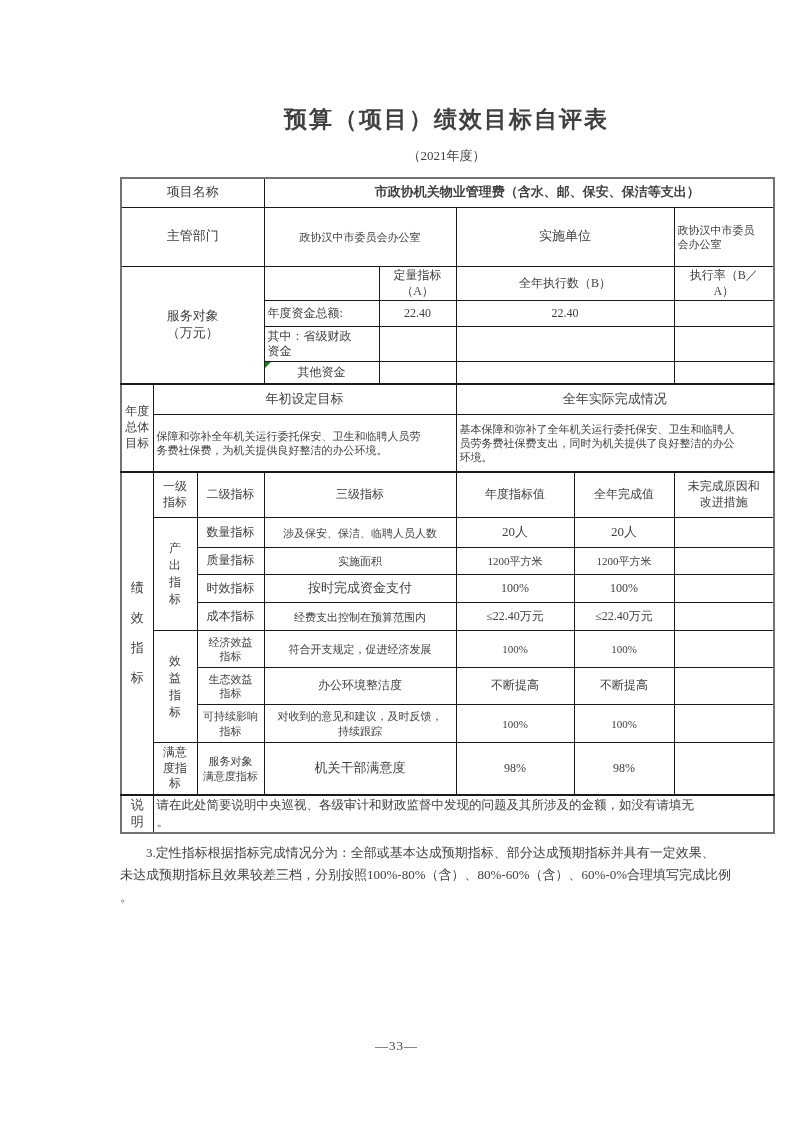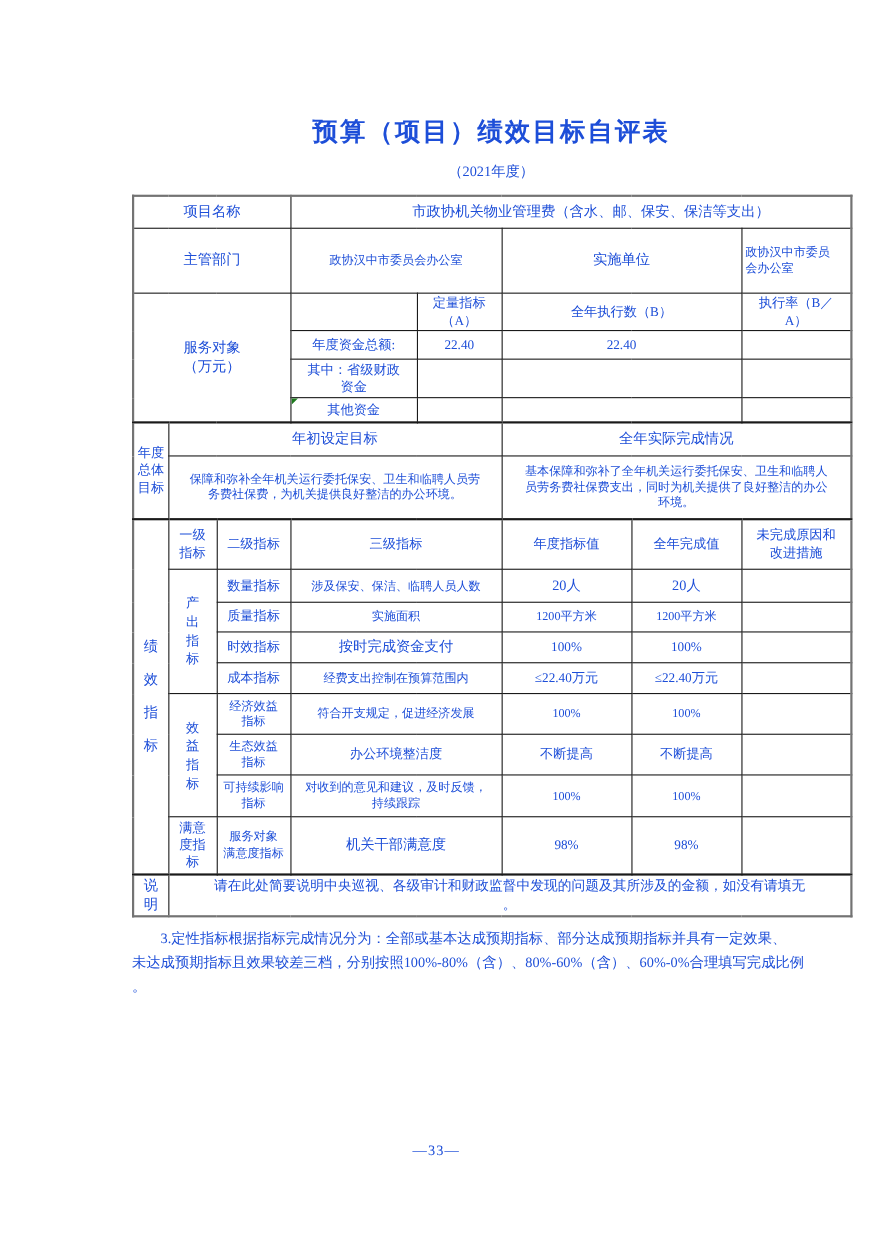--- a/index.html
+++ b/index.html
@@ -1,21 +1,21 @@
 <!DOCTYPE html>
 <html><head>
 <meta charset="utf-8">
 <style>
   html,body{margin:0;padding:0;background:#e9e9e9;}
   .page{
     position:relative;
     width:793px;height:1122px;
     background:#ffffff;
     font-family:"Liberation Serif","DejaVu Serif",serif;
-    color:#1d4ed8;
+    color:#404040;
     overflow:hidden;
   }
   .doc-title{
     margin:104px 0 12px 120px;
     width:653px;
     text-align:center;
     font-size:23px;
     font-weight:bold;
     letter-spacing:2px;
   }
@@ -36,24 +36,24 @@
     border:1px solid #1a1a1a;
     padding:1px 3px;
     text-align:center;
     vertical-align:middle;
     font-size:12px;
     line-height:1.3;
     white-space:pre-line;
     overflow:hidden;
     word-break:break-all;
   }
-  td.ta-l{text-align:center;}
+  td.ta-l{text-align:left;}
   td.sm{font-size:11px;}
   td.lg{font-size:13px;}
-  td.bold{font-weight:normal;padding-left:40px;}
+  td.bold{font-weight:bold;padding-left:40px;}
   td.sep{border-top:2px solid #1a1a1a;}
   .vtall{line-height:30px;font-size:13px;}
   .vmid{line-height:17px;}
   .clip2{max-height:28px;overflow:hidden;line-height:14px;text-align:left;}
   .corner{position:relative;margin-top:32px;}
   .tri{
     position:absolute;left:0;top:0;width:0;height:0;
     border-top:6px solid #1f7a1f;
     border-right:6px solid transparent;
   }

